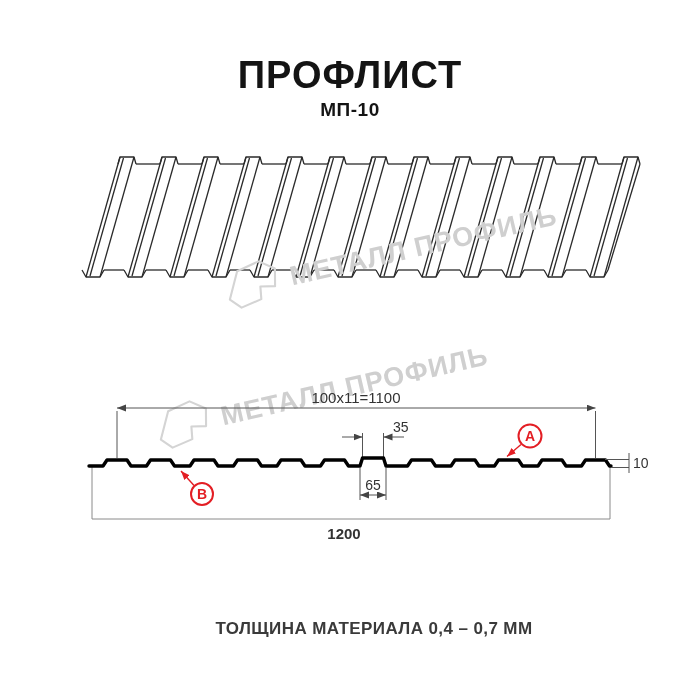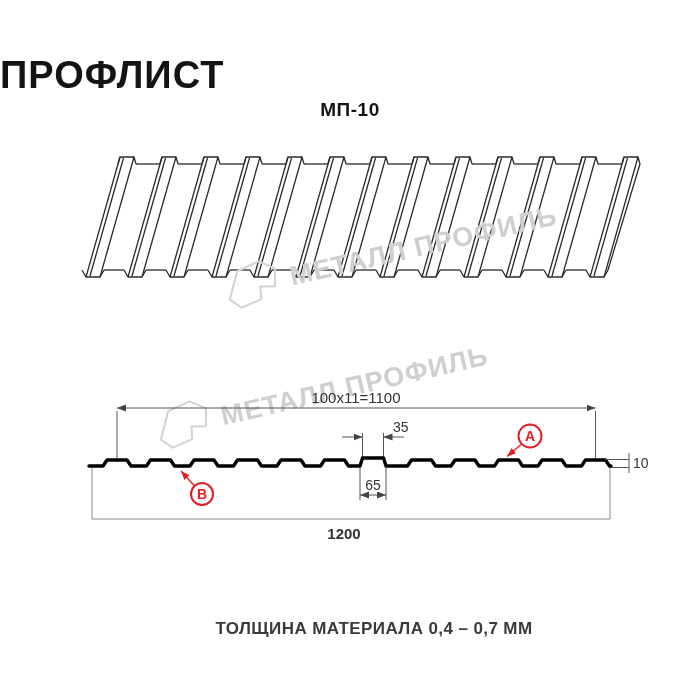--- a/index.html
+++ b/index.html
@@ -1,21 +1,21 @@
 <!DOCTYPE html>
 <html><head>
 <meta charset="utf-8">
 <style>
   html,body{margin:0;padding:0;}
   body{
     width:700px;height:700px;position:relative;background:#ffffff;
     font-family:"Liberation Sans", sans-serif;overflow:hidden;
   }
   .title{
-    position:absolute;top:54px;left:0;width:700px;text-align:left;
+    position:absolute;top:54px;left:0;width:700px;text-align:center;
     font-size:38px;font-weight:800;letter-spacing:1px;color:#141414;
   }
   .subtitle{
     position:absolute;top:99px;left:0;width:700px;text-align:center;
     font-size:19px;font-weight:700;letter-spacing:.5px;color:#141414;
   }
   .caption{
     position:absolute;top:619px;left:0;width:700px;text-align:center;
     font-size:17px;font-weight:600;letter-spacing:.4px;color:#3a3a3a;margin-left:24px;
   }

